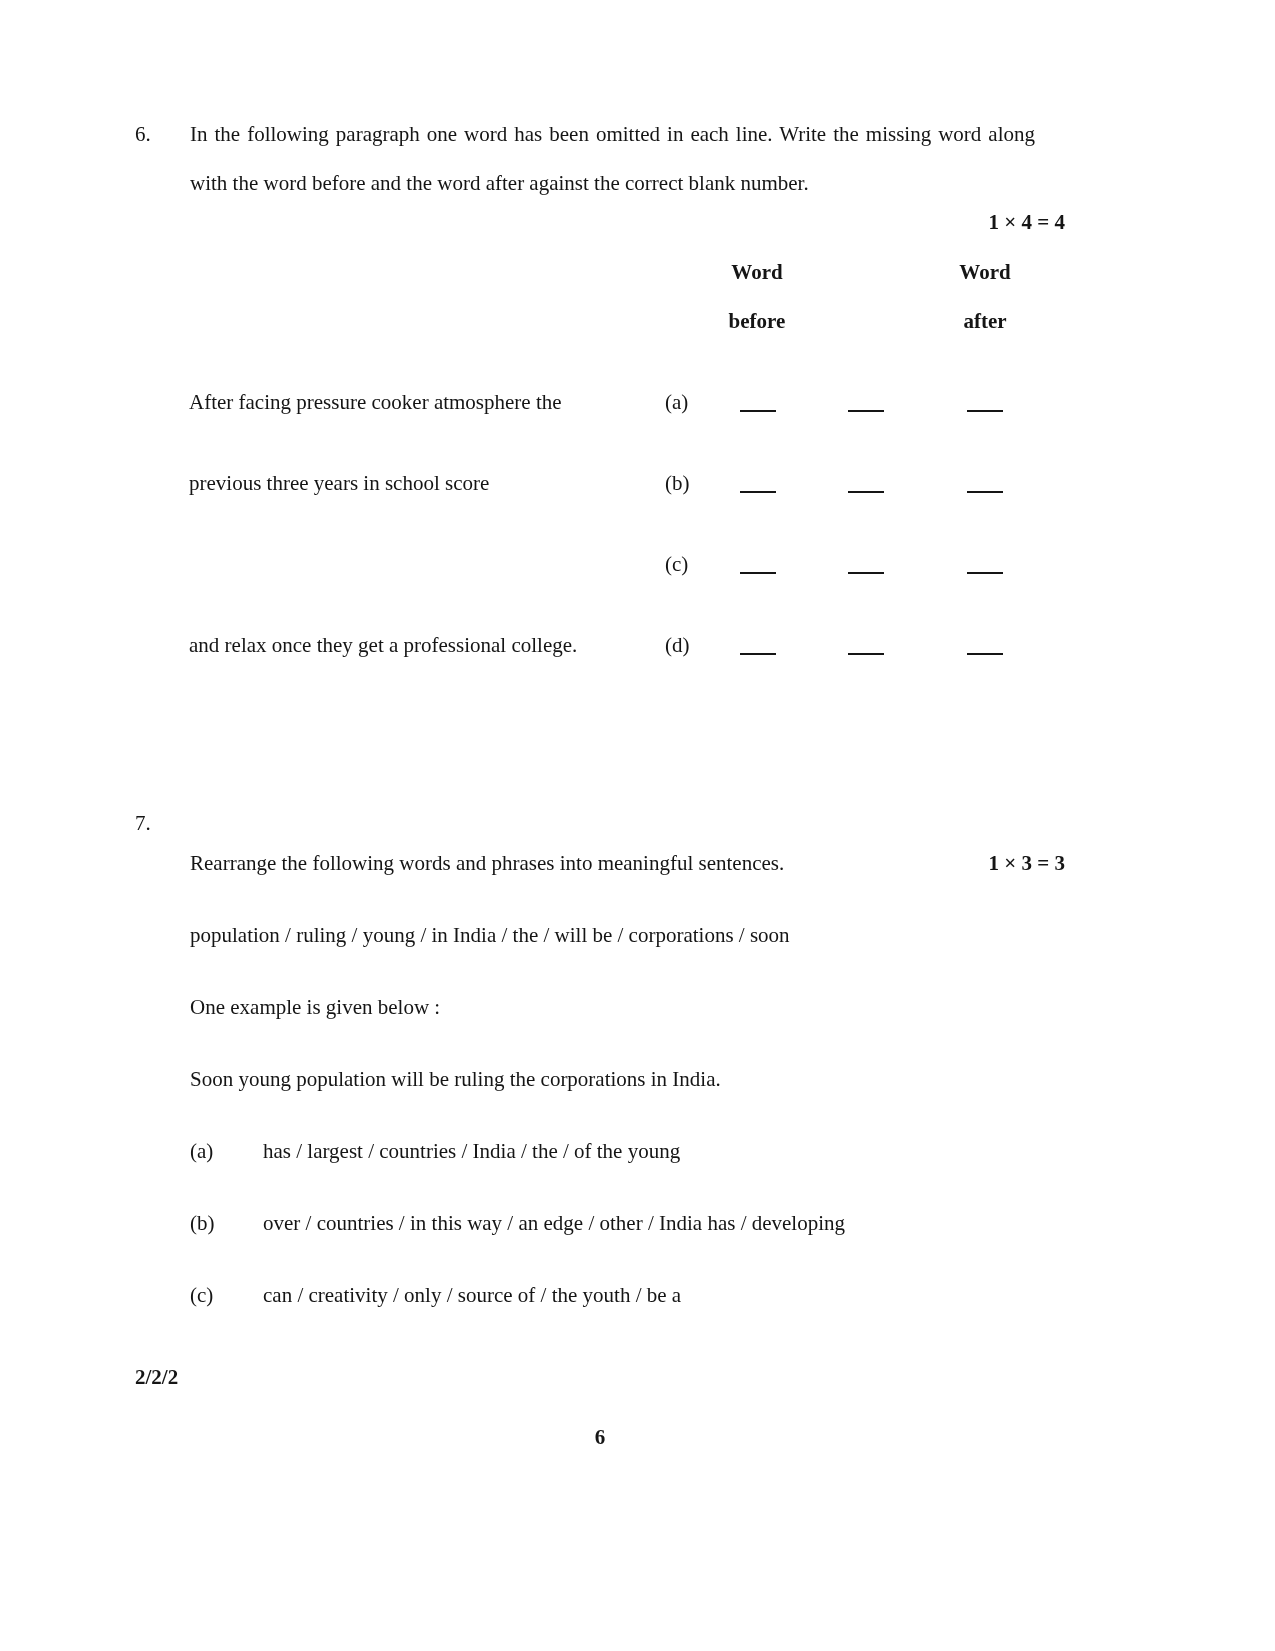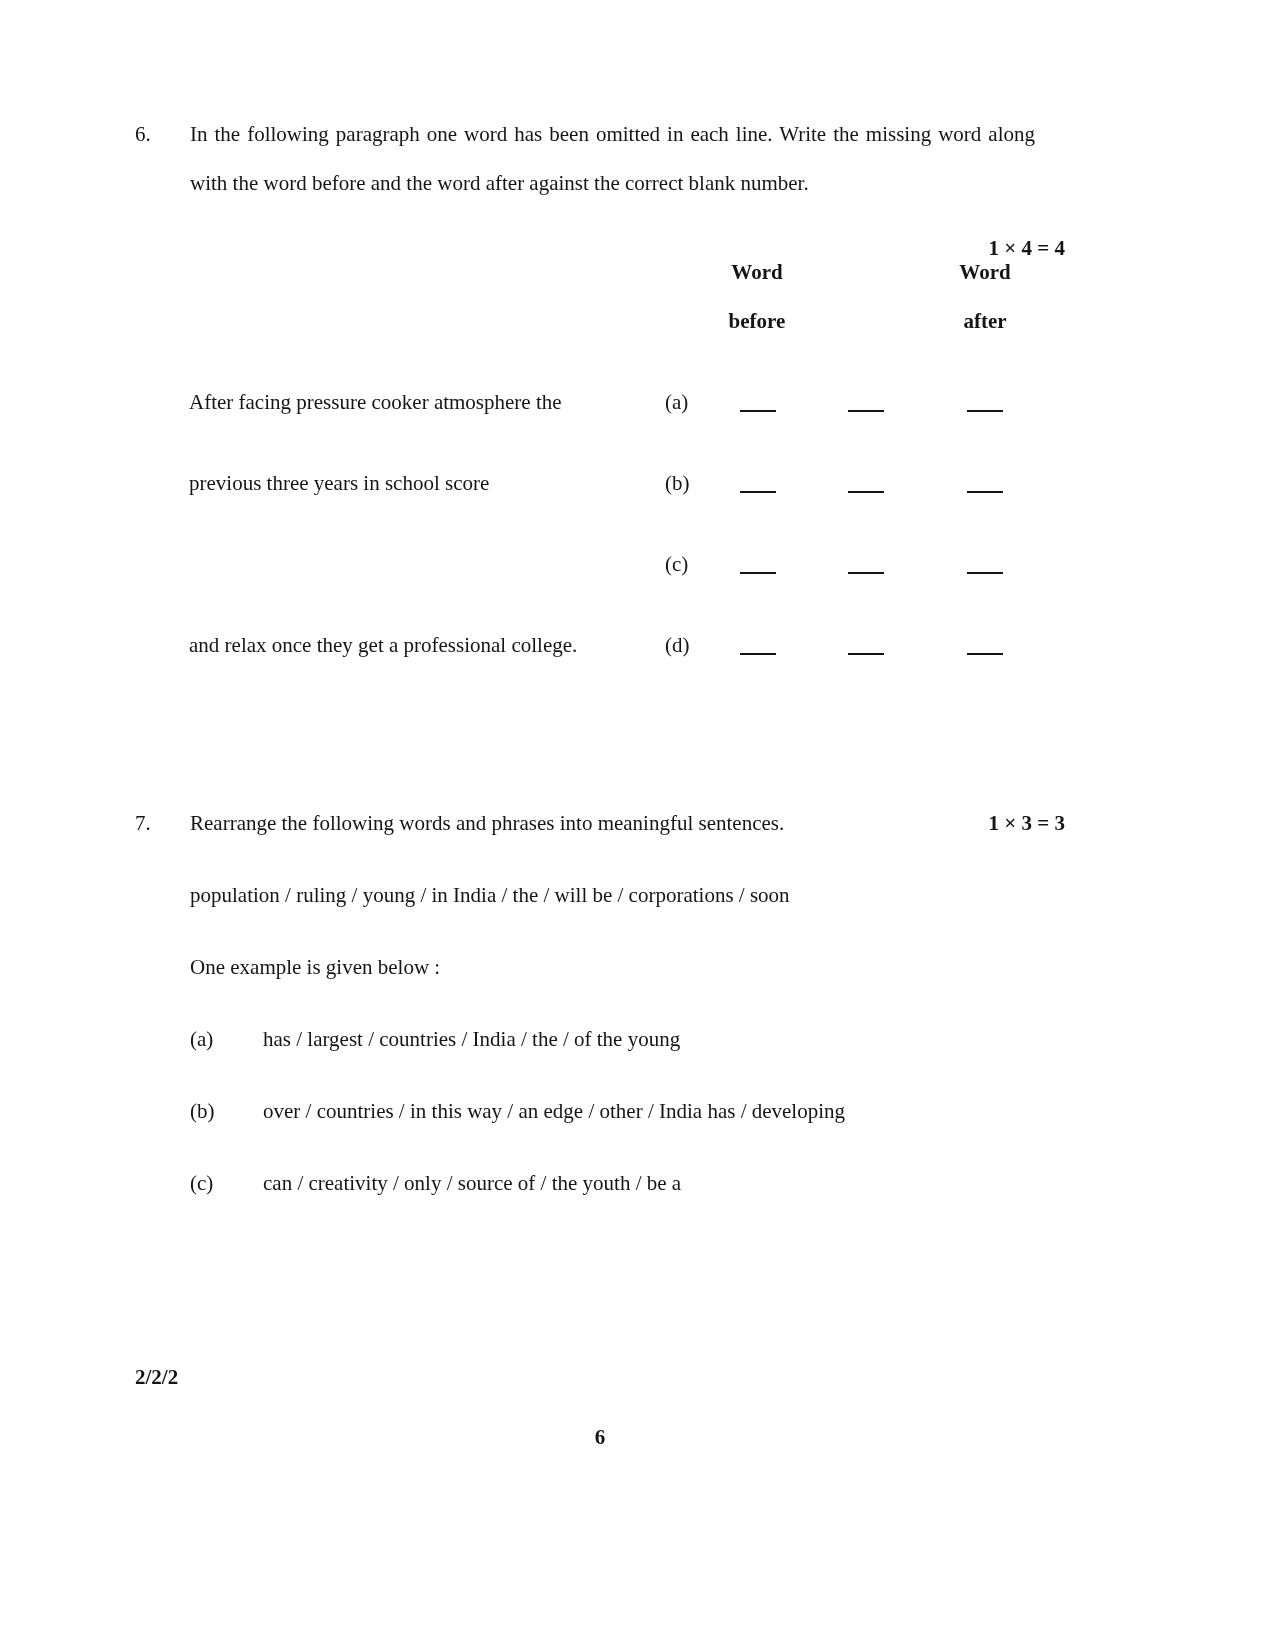--- a/index.html
+++ b/index.html
@@ -24,21 +24,21 @@
   
   .q6-text {
     margin: 0;
     width: 845px;
     text-align: justify;
     line-height: 49px;
   }
   .marks { font-weight: bold; white-space: nowrap; }
   .q6-marks {
     position: absolute;
-    top: 114px;
+    top: 88px;
     right: 0;
     line-height: 49px;
   }
 
   
   .thead { position: relative; height: 98px; margin-top: 40px; }
   .th {
     position: absolute;
     top: 0;
     width: 110px;
@@ -71,20 +71,21 @@
   .b2 { left: 713px; }
   .b3 { left: 832px; }
 
   
   .q7 { margin-top: 140px; }
   .q7-title-line {
     display: flex;
     justify-content: space-between;
     align-items: baseline;
     line-height: 27px;
+    margin-top: 40px;
   }
   .q7-line { margin: 45px 0 0 0; line-height: 27px; }
   .q7-item { display: flex; margin-top: 45px; line-height: 27px; }
   .item-label { flex: none; width: 73px; }
 
   
   .footer-left {
     position: absolute;
     left: 135px;
     top: 1365px;
@@ -158,20 +159,21 @@
   <section class="q7">
     <div class="qrow">
       <div class="qnum" style="line-height:27px;">7.</div>
       <div class="qbody">
         <div class="q7-title-line">
           <span>Rearrange the following words and phrases into meaningful sentences.</span>
           <span class="marks">1 × 3 = 3</span>
         </div>
         <p class="q7-line">population / ruling / young / in India / the / will be / corporations / soon</p>
         <p class="q7-line">One example is given below :</p>
+        <p class="q7-line">Soon young population will be ruling the corporations in India.</p>
 
         <div class="q7-item">
           <span class="item-label">(a)</span>
           <span>has / largest / countries / India / the / of the young</span>
         </div>
         <div class="q7-item">
           <span class="item-label">(b)</span>
           <span>over / countries / in this way / an edge / other / India has / developing</span>
         </div>
         <div class="q7-item">

